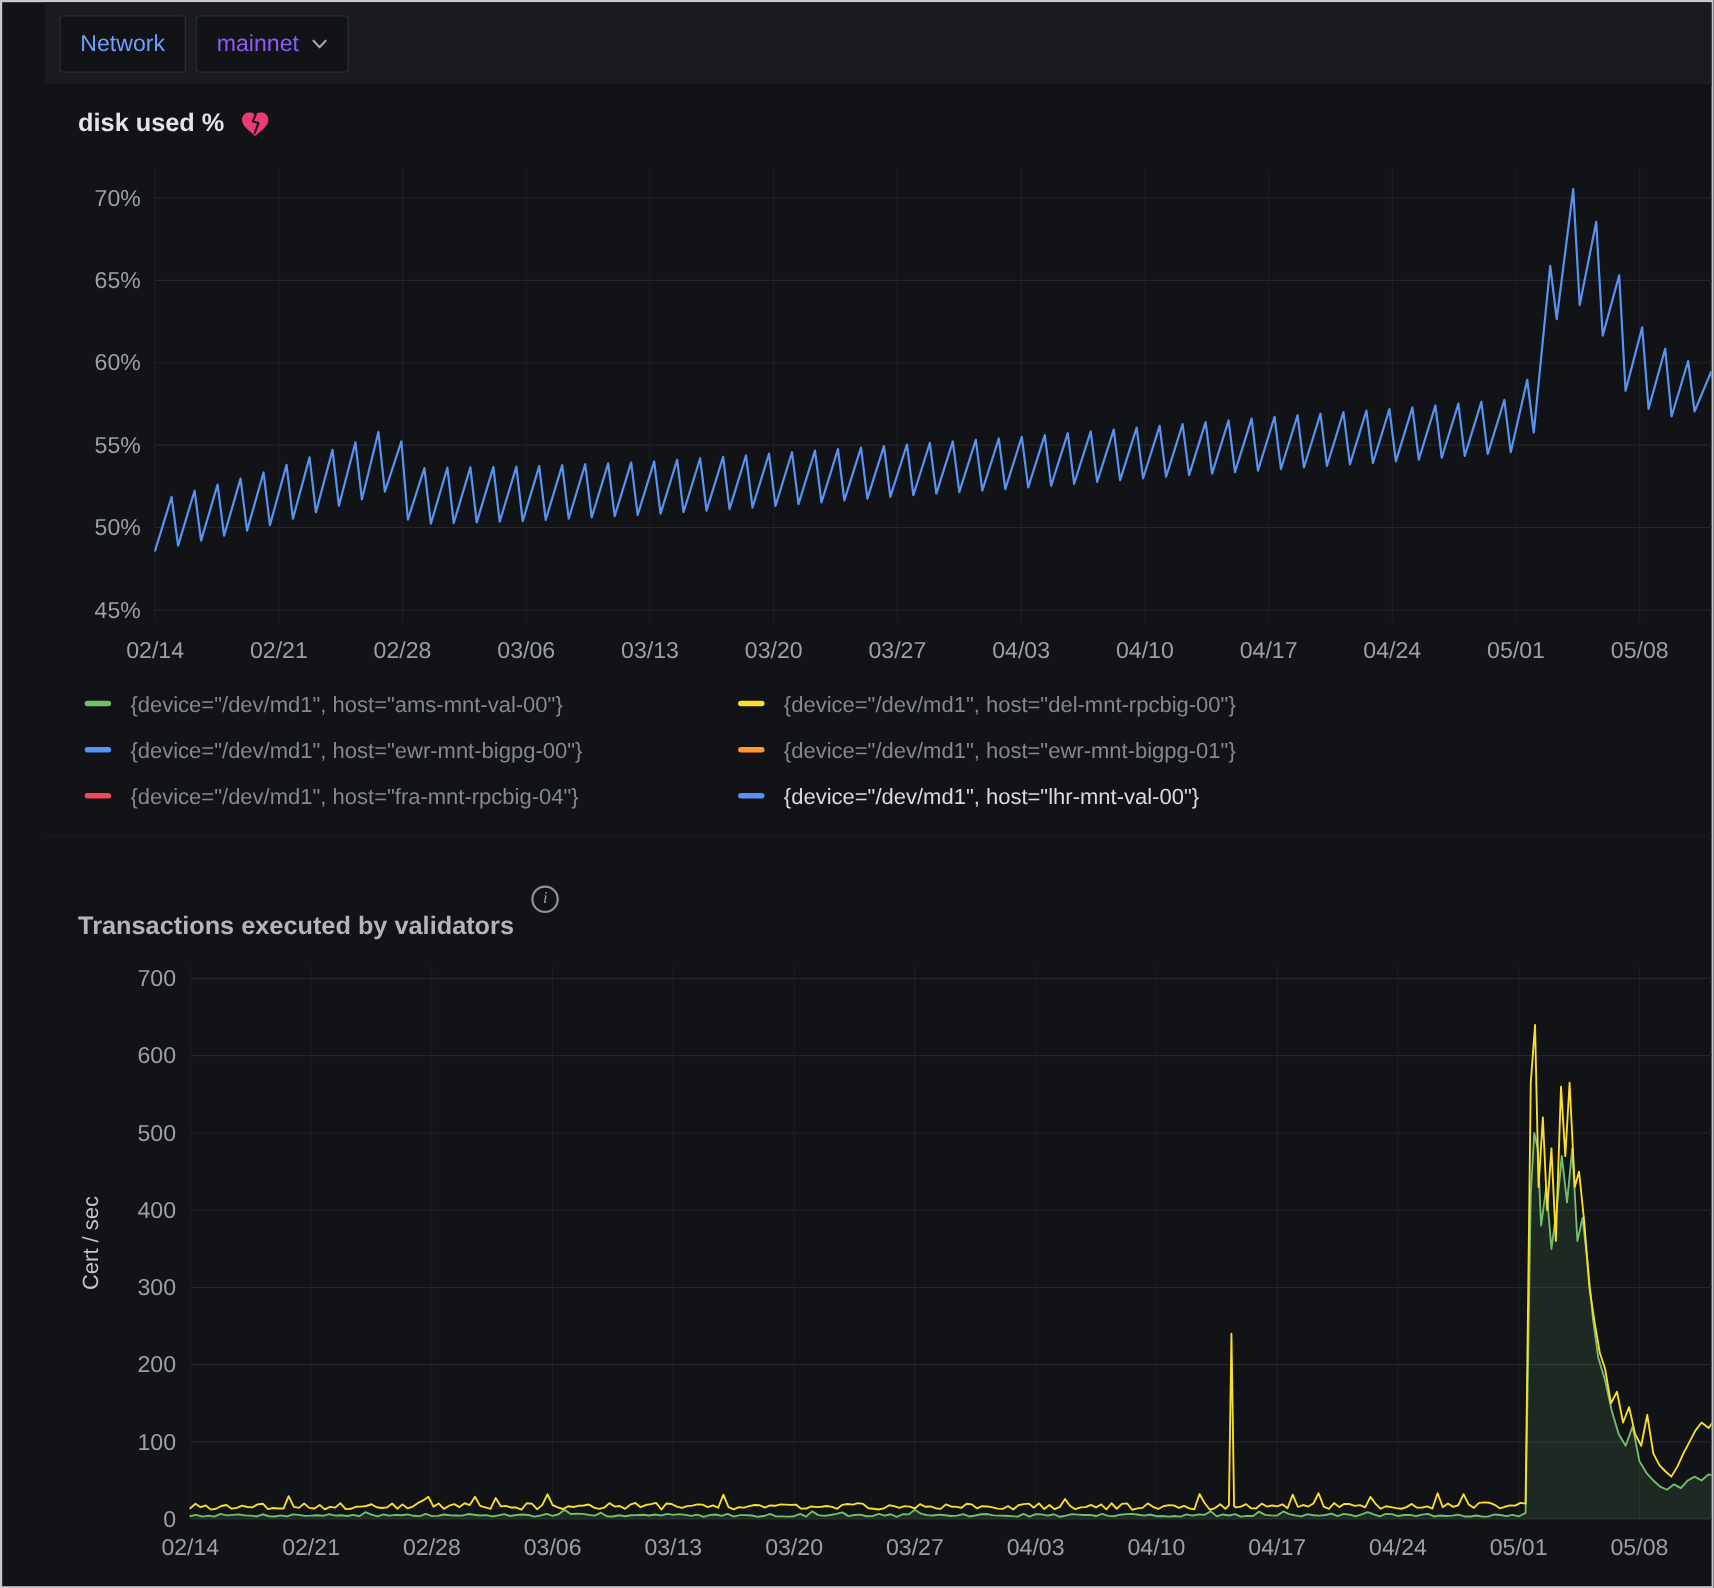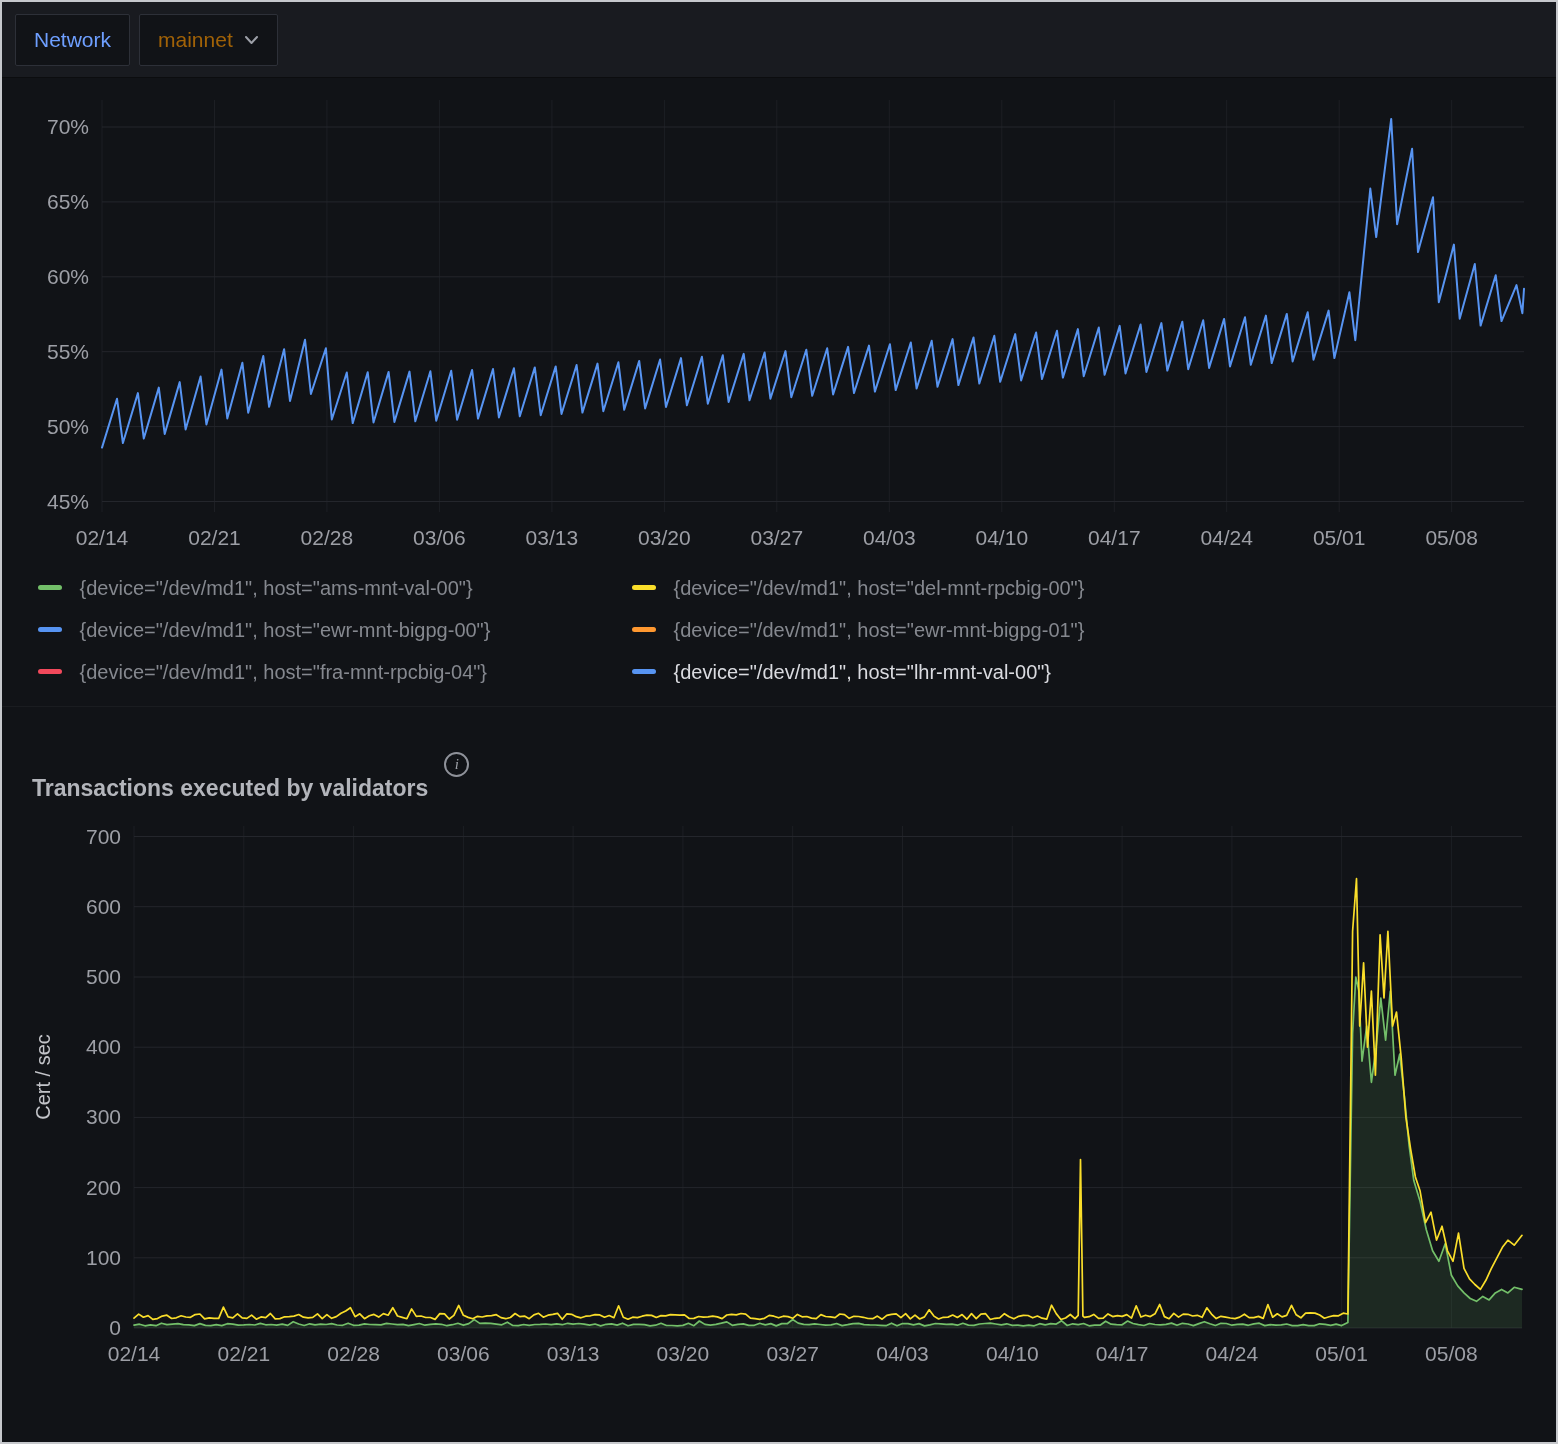--- a/index.html
+++ b/index.html
@@ -1,32 +1,32 @@
 <!DOCTYPE html>
 <html><head>
 <meta charset="utf-8">
 <style>
   html,body{margin:0;padding:0;background:#0b0c0e;}
   *{box-sizing:border-box;}
   body{font-family:"Liberation Sans",sans-serif;}
   .screen{
     width:1558px;height:1444px;border:2px solid #c6c8cc;background:#111317;
-    overflow:hidden;position:relative;
+    overflow:hidden;position:relative;padding-left:39px;
   }
   
   .topbar{
     background:#191b20;height:76px;display:flex;align-items:center;gap:9px;
     padding:0 13px;border-bottom:1px solid #0c0d0f;
   }
   .var-label,.var-value{
     height:52px;display:inline-flex;align-items:center;padding:0 18px;
     background:#111317;border:1px solid #2d3038;border-radius:2px;font-size:21px;
   }
   .var-label{color:#6E9FFF;}
-  .var-value{color:#a16207;gap:11px;cursor:pointer;}
+  .var-value{color:#8b5cf6;gap:11px;cursor:pointer;}
   
   .panel{padding:0;}
   .panel-header{display:flex;align-items:center;gap:16px;padding:20px 0 6px 30px;}
   .panel-title{font-size:23px;font-weight:bold;}
   .t-bright{color:#e4e5e9;}
   .t-dim{color:#b3b5bb;margin-top:48px;}
   .heart{margin-top:2px;cursor:pointer;}
   .info{
     width:25px;height:25px;border:2px solid #8f929a;border-radius:50%;
     color:#9ea1a8;font-size:15px;font-style:italic;font-family:"Liberation Serif",serif;
@@ -54,20 +54,27 @@
     <div class="var-label">Network</div>
     <div class="var-value">
       <span>mainnet</span>
       <svg width="15" height="10" viewBox="0 0 15 10">
         <polyline points="2,2 7.5,8 13,2" fill="none" stroke="#9da0a8" stroke-width="2" stroke-linecap="round" stroke-linejoin="round"></polyline>
       </svg>
     </div>
   </div>
 
   <div class="panel panel-disk">
+    <div class="panel-header">
+      <span class="panel-title t-bright">disk used %</span>
+      <svg class="heart" width="24" height="22" viewBox="0 0 32 29">
+        <path d="M16 28.7 C 9.5 22.5 0 17.3 0 8.9 C 0 3.98 3.98 0 8.9 0 C 11.9 0 14.6 1.5 16 3.9 C 17.4 1.5 20.1 0 23.1 0 C 28 0 32 3.98 32 8.9 C 32 17.3 22.5 22.5 16 28.7 Z" fill="#ED3B72"></path>
+        <polyline points="17,2 13,11 20,13 15,26" fill="none" stroke="#111317" stroke-width="2.4" stroke-linejoin="round"></polyline>
+      </svg>
+    </div>
     <svg id="chart1" class="chart" width="1524" height="478">
         <line x1="86.0" x2="86.0" y1="18" y2="430" stroke="#1d1f24" stroke-width="1"></line>
         <text x="86.0" y="463" text-anchor="middle" fill="#9d9fa6" font-size="21">02/14</text>
         <line x1="198.5" x2="198.5" y1="18" y2="430" stroke="#1d1f24" stroke-width="1"></line>
         <text x="198.5" y="463" text-anchor="middle" fill="#9d9fa6" font-size="21">02/21</text>
         <line x1="310.9" x2="310.9" y1="18" y2="430" stroke="#1d1f24" stroke-width="1"></line>
         <text x="310.9" y="463" text-anchor="middle" fill="#9d9fa6" font-size="21">02/28</text>
         <line x1="423.4" x2="423.4" y1="18" y2="430" stroke="#1d1f24" stroke-width="1"></line>
         <text x="423.4" y="463" text-anchor="middle" fill="#9d9fa6" font-size="21">03/06</text>
         <line x1="535.9" x2="535.9" y1="18" y2="430" stroke="#1d1f24" stroke-width="1"></line>

